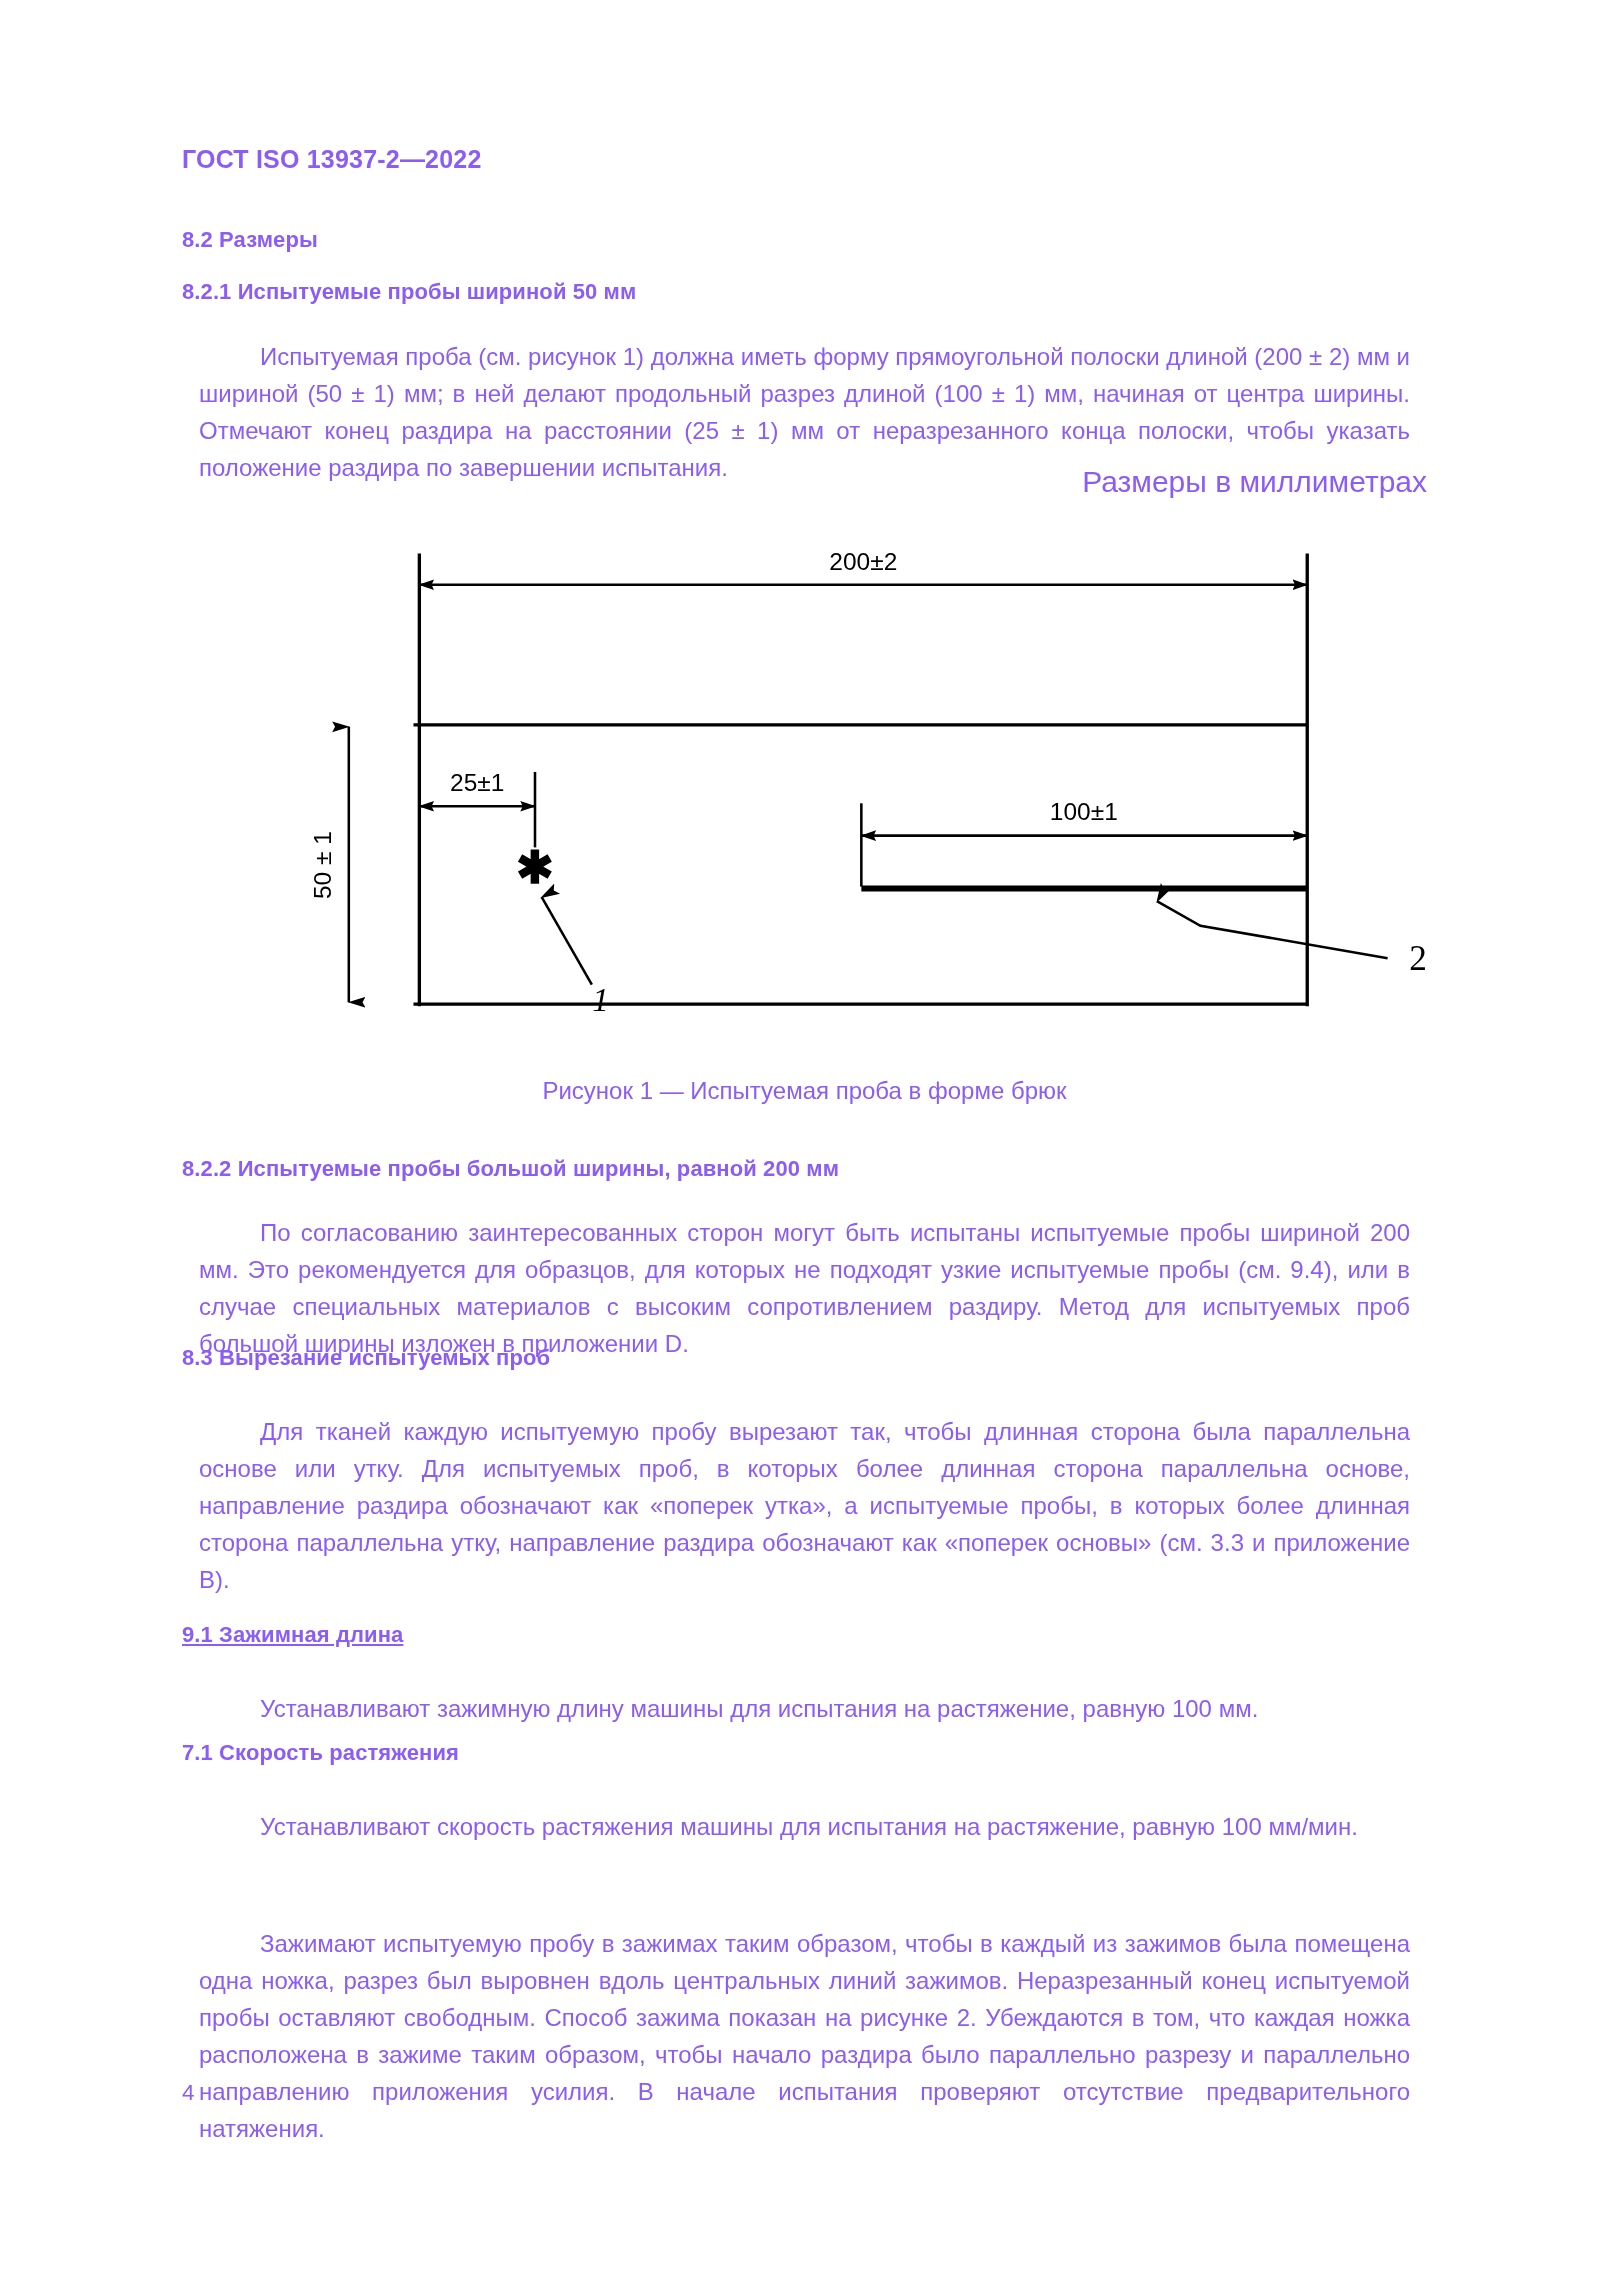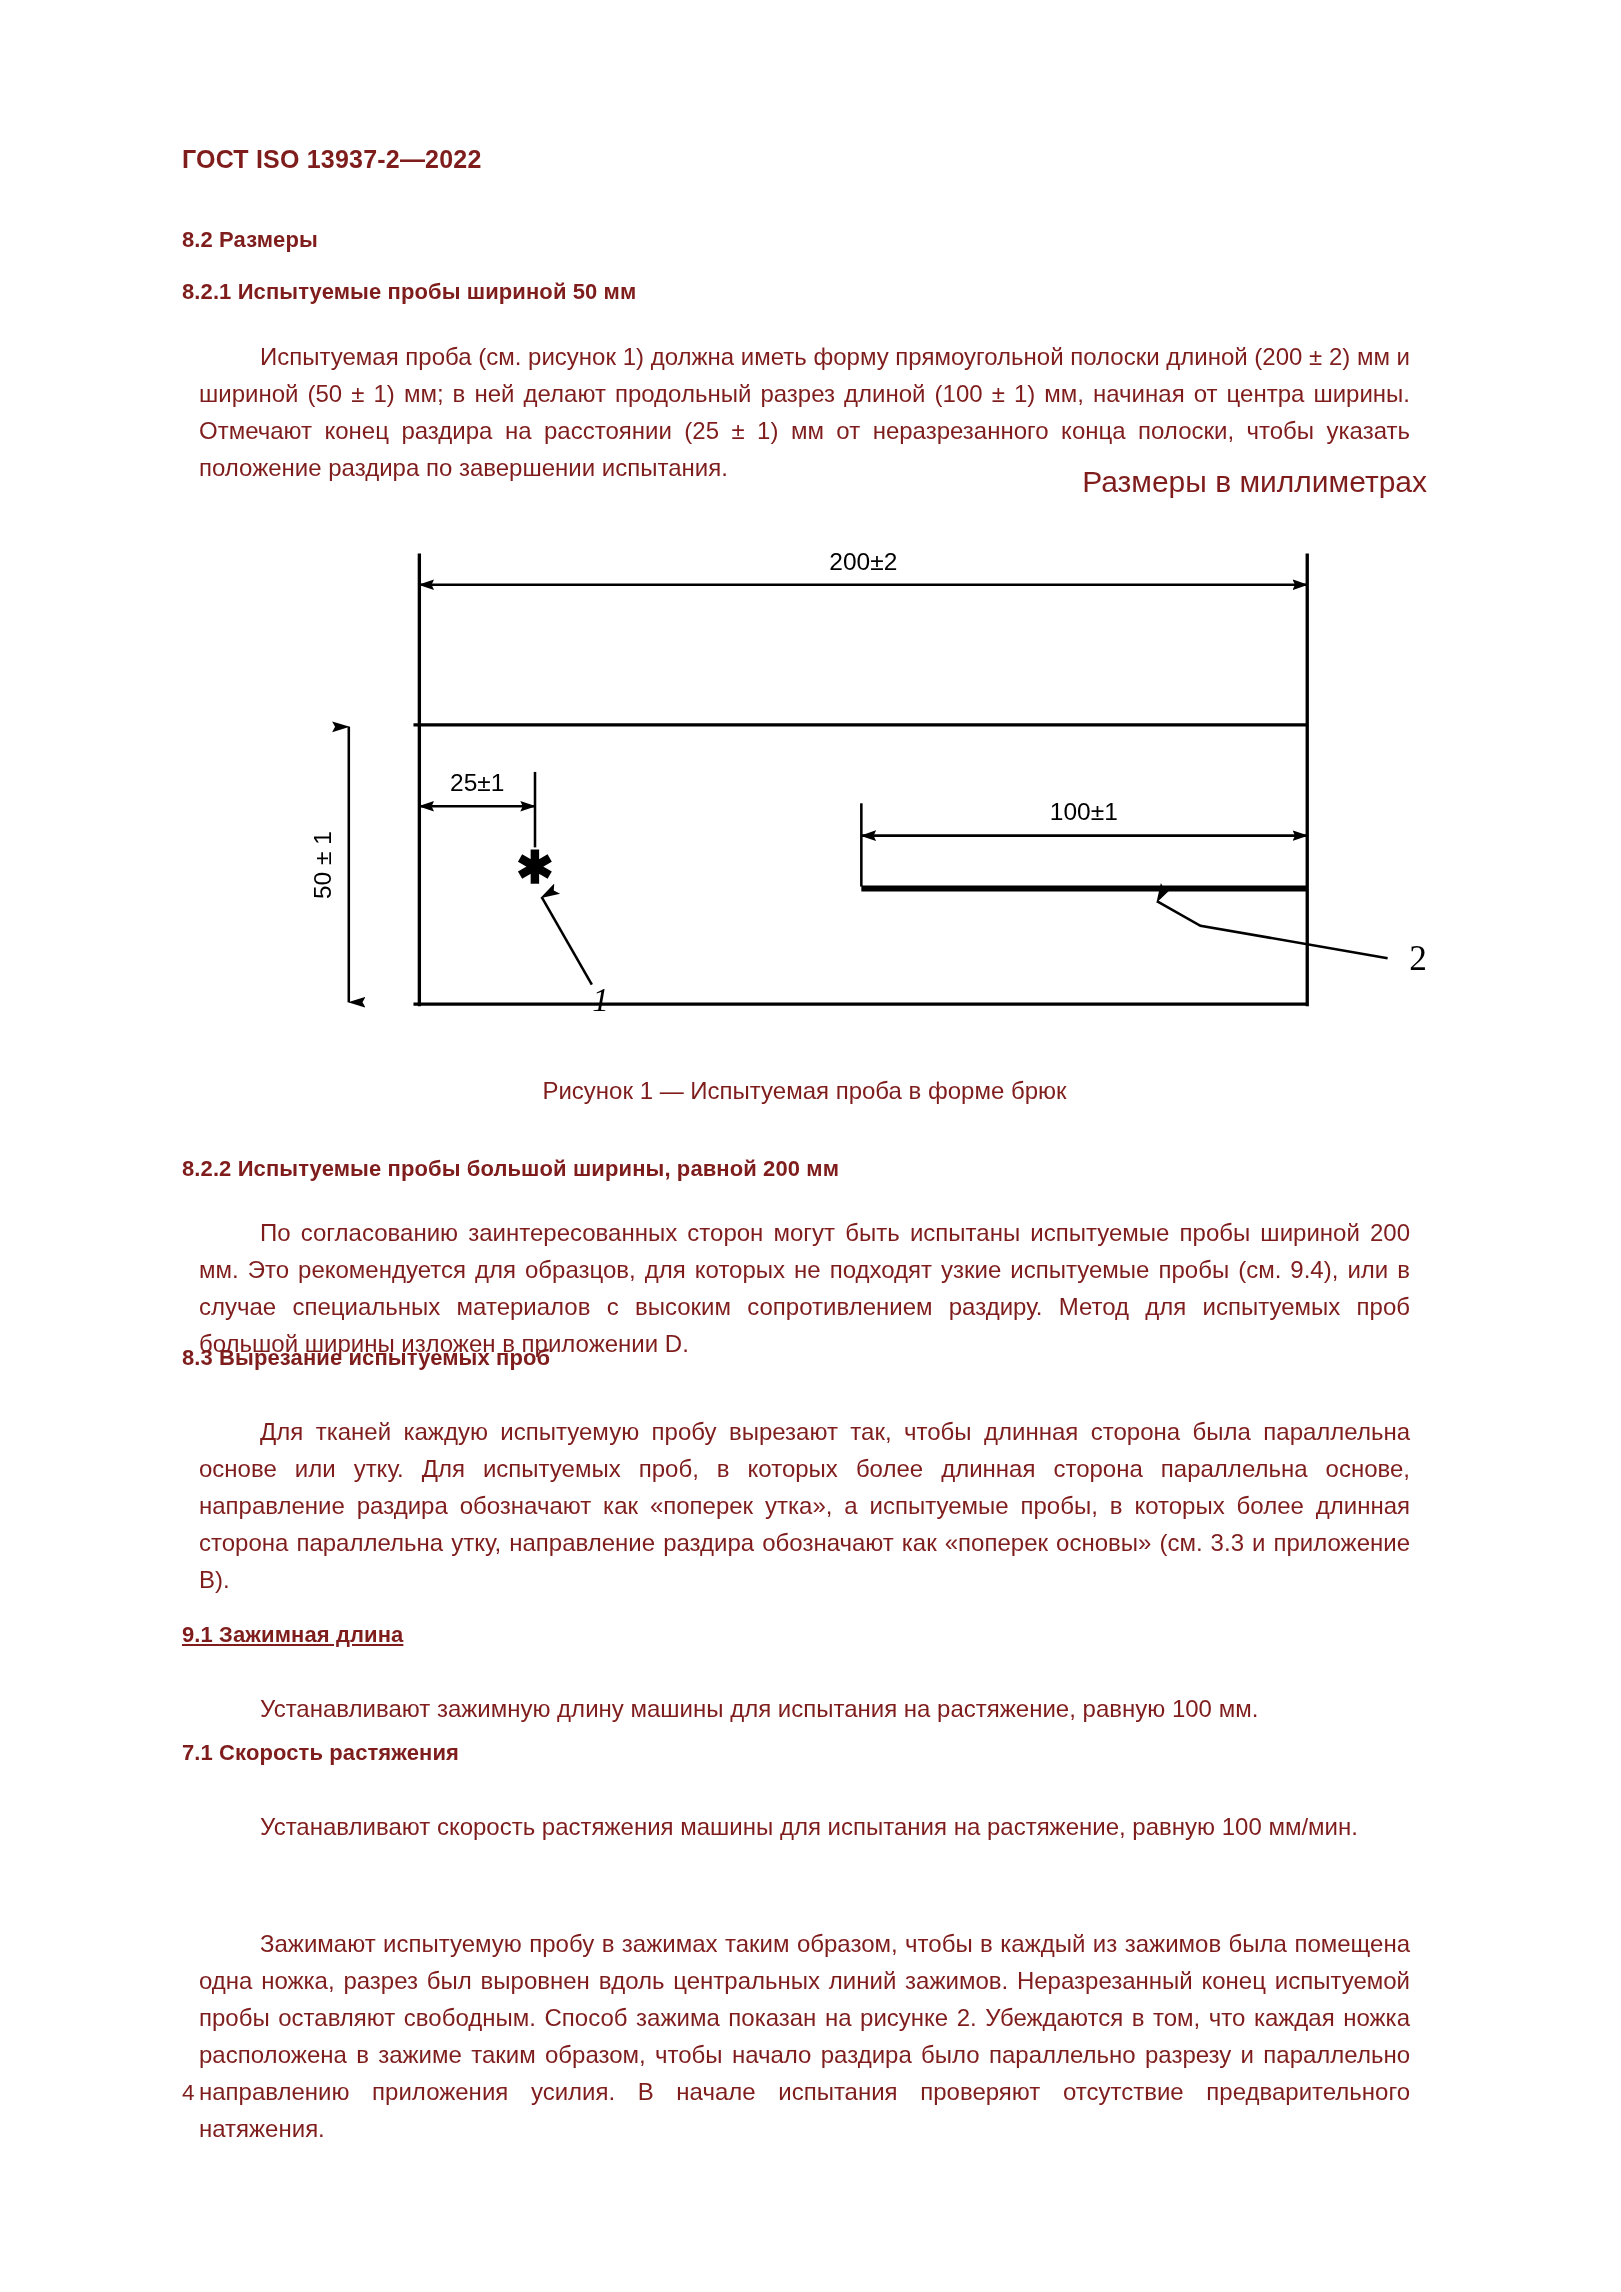--- a/index.html
+++ b/index.html
@@ -7,21 +7,21 @@
     margin: 0;
     padding: 0;
     background: #ffffff;
   }
   .page {
     position: relative;
     width: 1442px;
     height: 2293px;
     background: #ffffff;
     font-family: "Liberation Sans", sans-serif;
-    color: #7f1d1d;
+    color: #8b5cf6;
     box-sizing: border-box;
     overflow: hidden;
   }
 
   
   .running-head {
     position: absolute;
     left: 182px;
     top: 145px;
     font-size: 25px;

